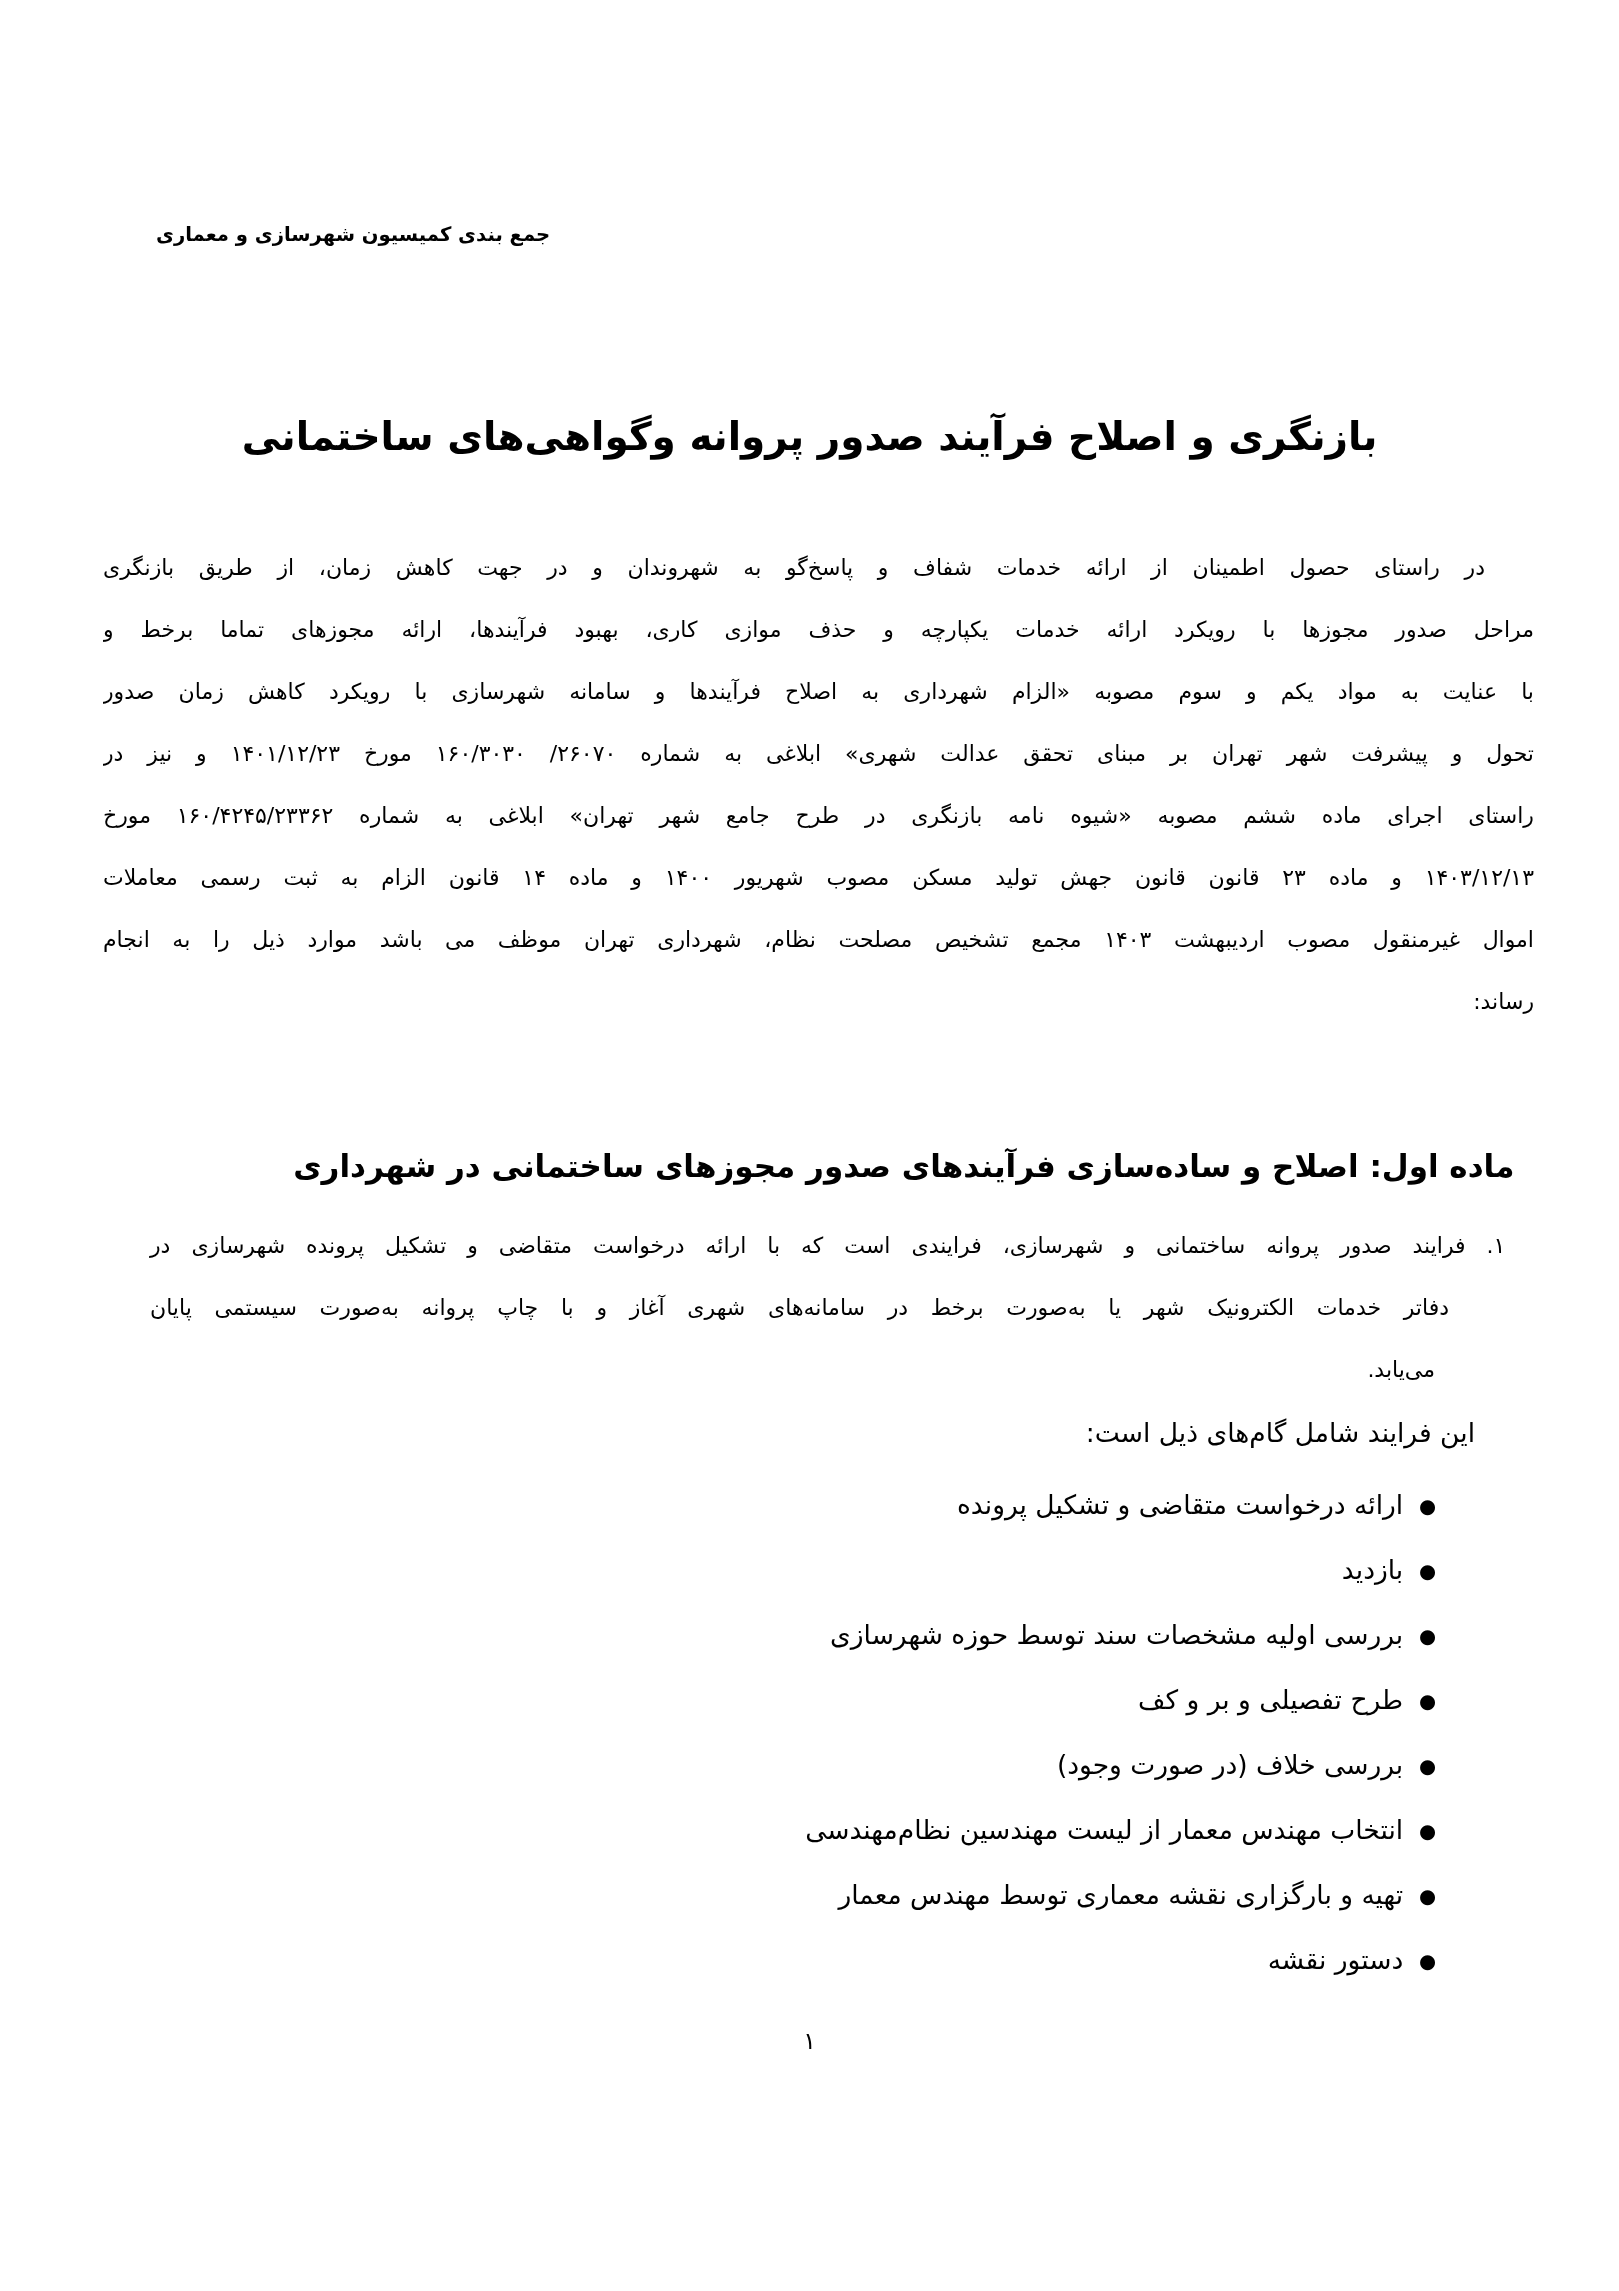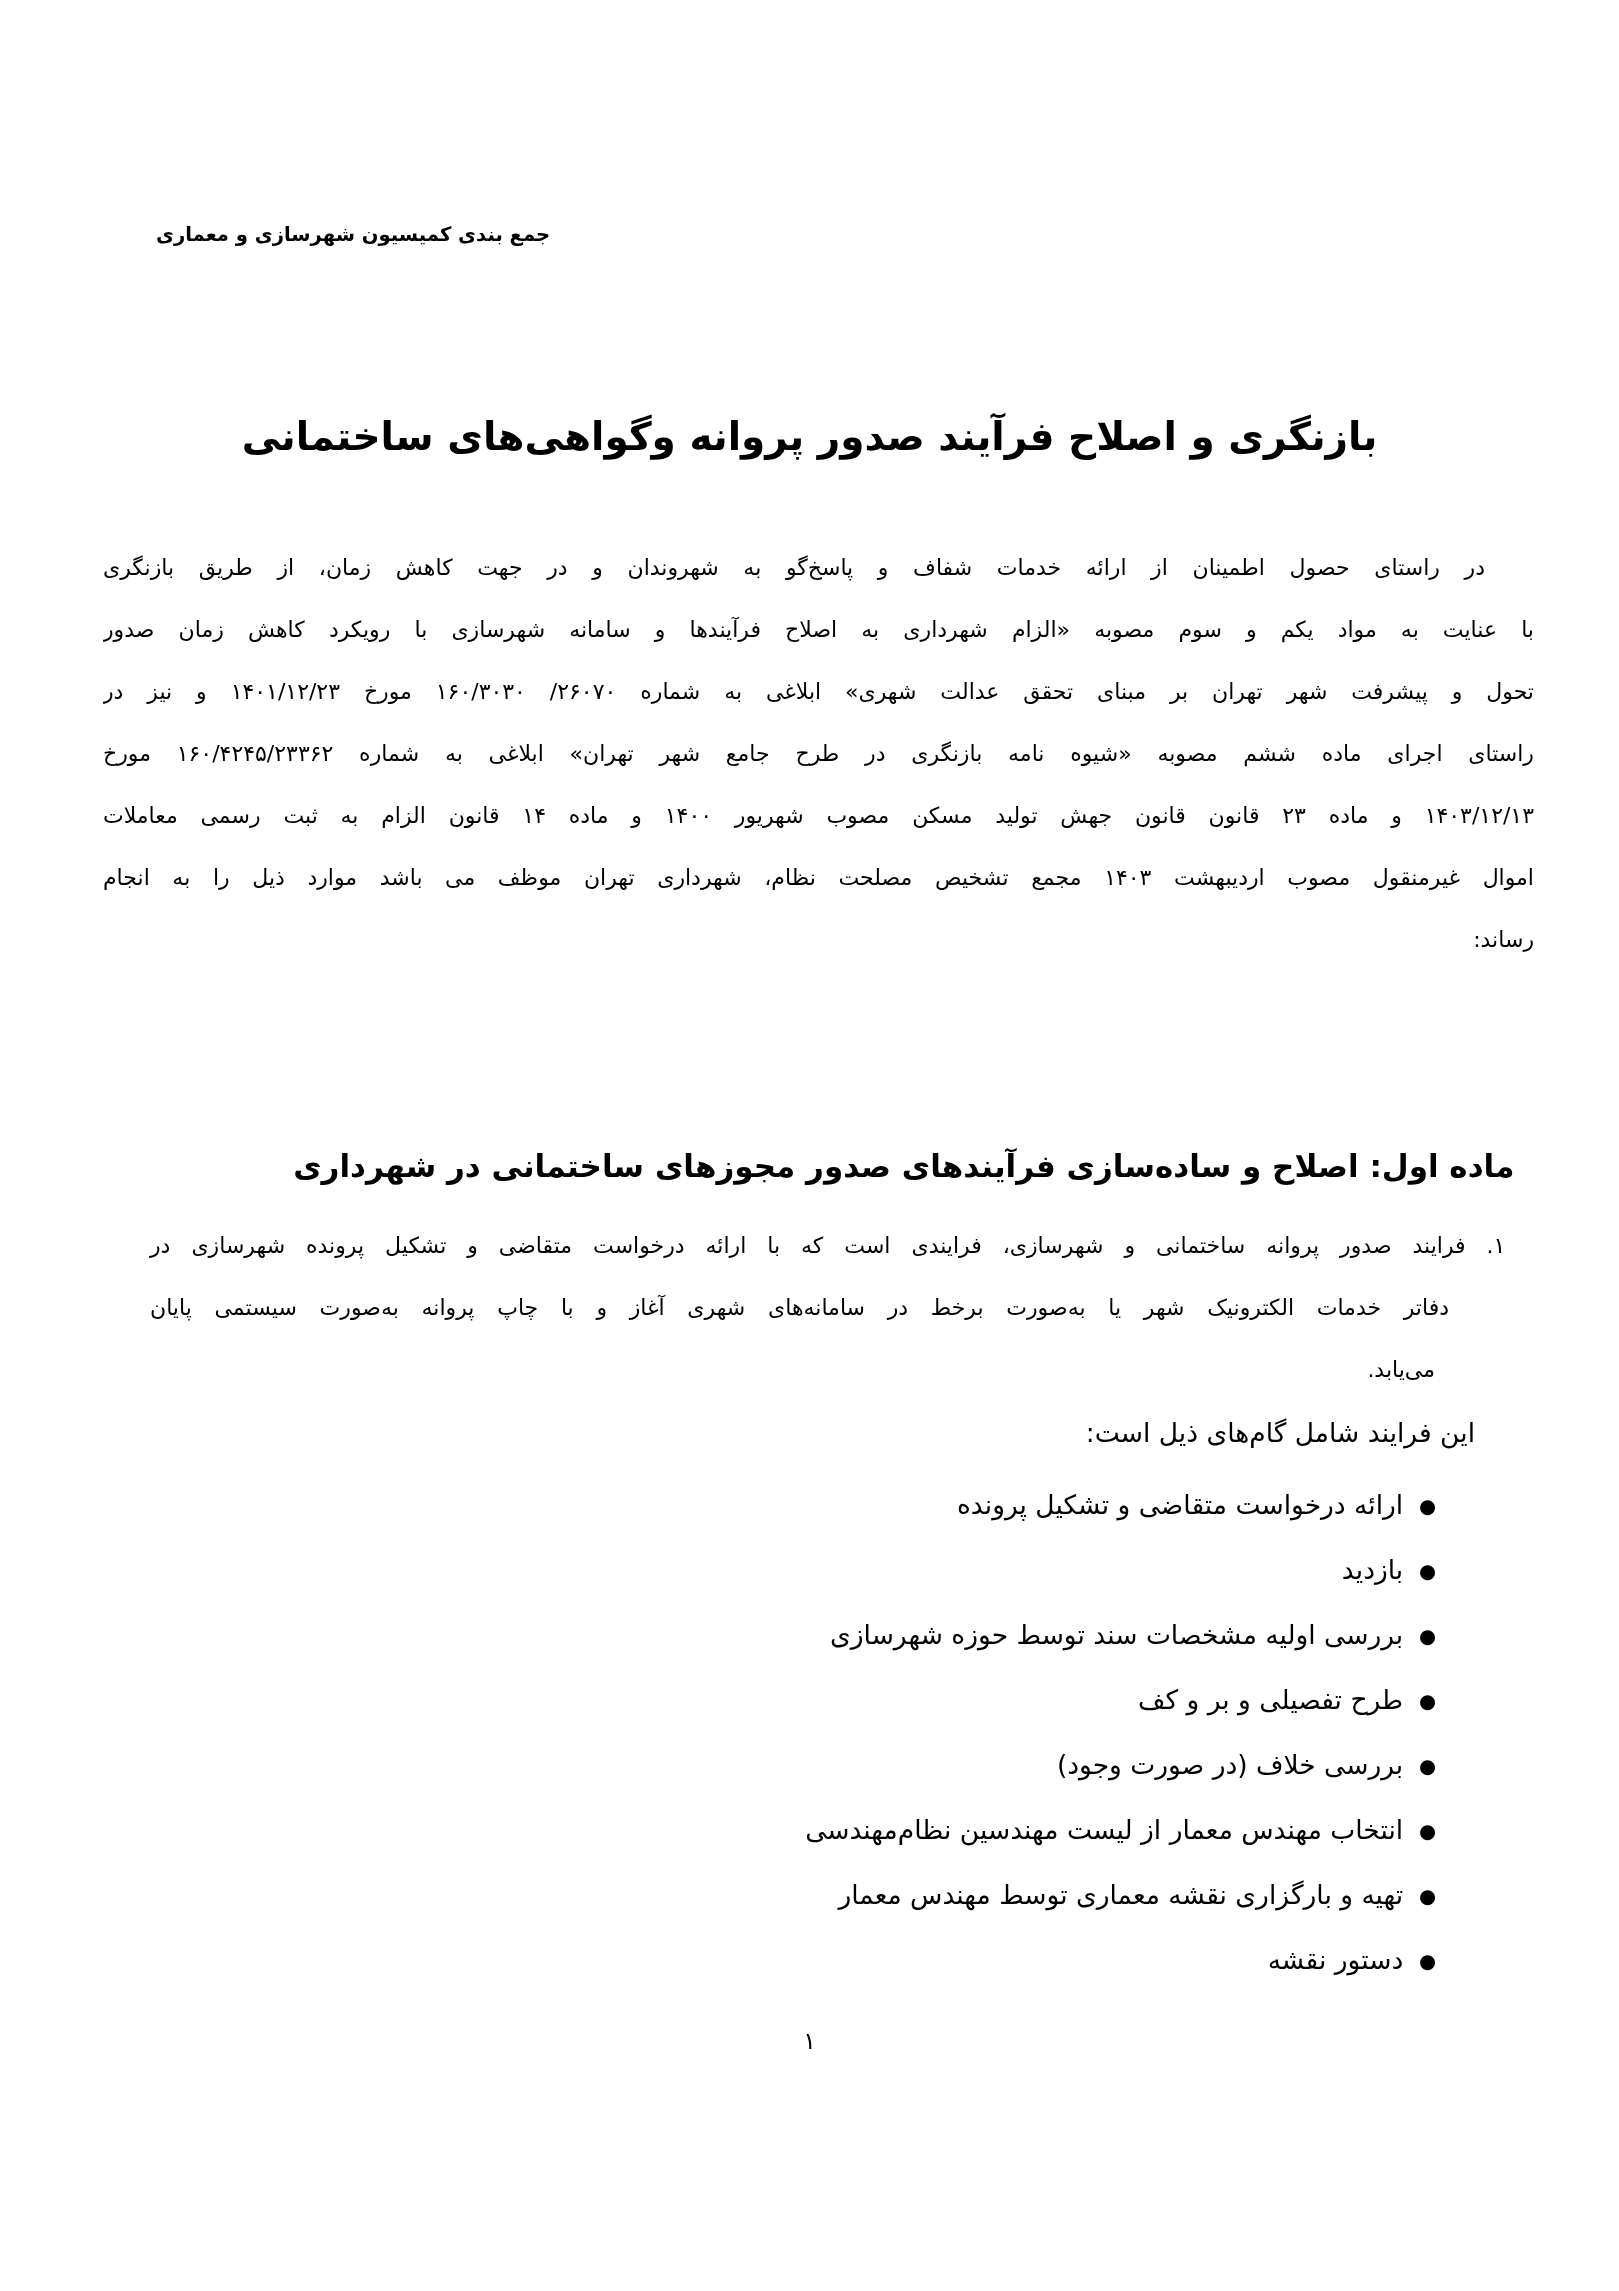--- a/index.html
+++ b/index.html
@@ -71,20 +71,21 @@
 <body>
 
 <div class="page">
 
   <div class="doc-header">جمع بندی کمیسیون شهرسازی و معماری</div>
 
   <div class="doc-title">بازنگری و اصلاح فرآیند صدور پروانه وگواهی‌های ساختمانی</div>
 
   <div class="body-block">
     <div class="line jl indent-first">در راستای حصول اطمینان از ارائه خدمات شفاف و پاسخ‌گو به شهروندان و در جهت کاهش زمان، از طریق بازنگری</div>
+    <div class="line jl">مراحل صدور مجوزها با رویکرد ارائه خدمات یکپارچه و حذف موازی کاری، بهبود فرآیندها، ارائه مجوزهای تماما برخط و</div>
     <div class="line jl">با عنایت به مواد یکم و سوم مصوبه «الزام شهرداری به اصلاح فرآیندها و سامانه شهرسازی با رویکرد کاهش زمان صدور</div>
     <div class="line jl">تحول و پیشرفت شهر تهران بر مبنای تحقق عدالت شهری» ابلاغی به شماره ۲۶۰۷۰/ ۱۶۰/۳۰۳۰ مورخ ۱۴۰۱/۱۲/۲۳ و نیز در</div>
     <div class="line jl">راستای اجرای ماده ششم مصوبه «شیوه نامه بازنگری در طرح جامع شهر تهران» ابلاغی به شماره ۱۶۰/۴۲۴۵/۲۳۳۶۲ مورخ</div>
     <div class="line jl">۱۴۰۳/۱۲/۱۳ و ماده ۲۳ قانون قانون جهش تولید مسکن مصوب شهریور ۱۴۰۰ و ماده ۱۴ قانون الزام به ثبت رسمی معاملات</div>
     <div class="line jl">اموال غیرمنقول مصوب اردیبهشت ۱۴۰۳ مجمع تشخیص مصلحت نظام، شهرداری تهران موظف می باشد موارد ذیل را به انجام</div>
     <div class="line rl">رساند:</div>
   </div>
 
   <div class="sec-heading">ماده اول: اصلاح و ساده‌سازی فرآیندهای صدور مجوزهای ساختمانی در شهرداری</div>
 

